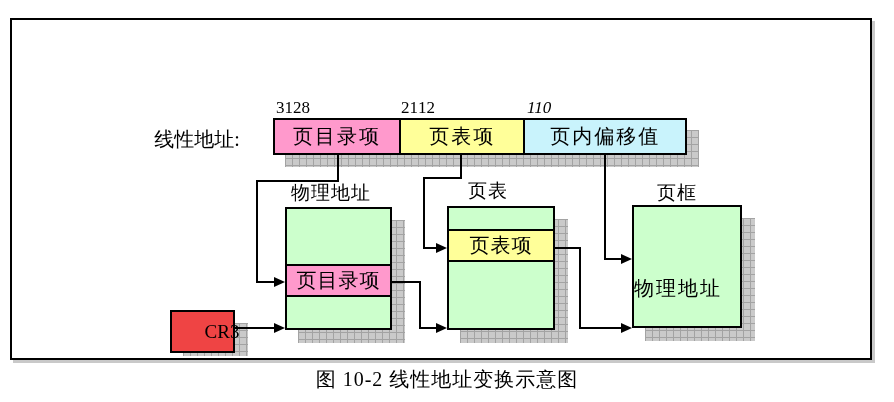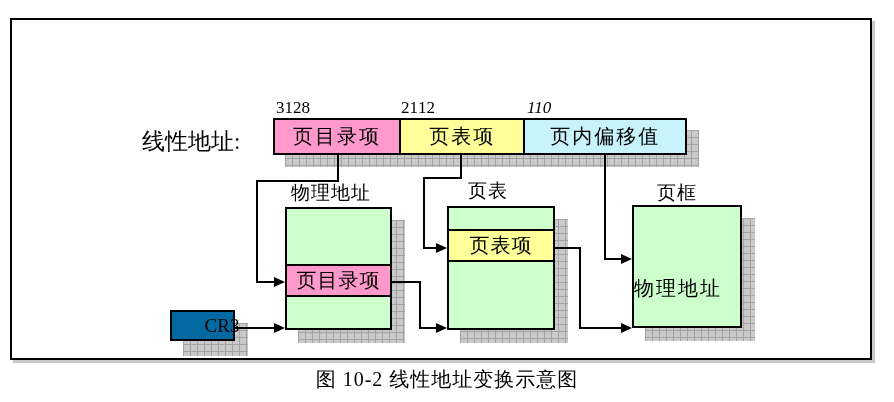--- a/index.html
+++ b/index.html
@@ -25,22 +25,22 @@
     border:2.5px solid #000;box-sizing:border-box;display:flex;
   }
   .seg{
     display:flex;align-items:center;justify-content:center;
     font-size:20px;letter-spacing:2px;box-sizing:border-box;height:100%;
   }
   .seg+.seg{border-left:2.5px solid #000;}
   .seg-0{width:30.2%;background:#ff99cc;}
   .seg-1{width:30.4%;background:#ffff99;}
   .seg-2{width:39.4%;background:#c9f3fc;}
-  .la-label{position:absolute;left:130px;top:106px;width:110px;text-align:left;
-    font-size:23px;z-index:3;}
+  .la-label{position:absolute;left:130px;top:106px;width:110px;text-align:center;
+    font-size:20px;z-index:3;}
   .bits{position:absolute;top:77px;height:21px;display:flex;z-index:3;
     justify-content:flex-start;font-size:17px;line-height:21px;
     padding:0 8px 0 3px;box-sizing:border-box;}
   .bits-0{left:261px;width:125px;}
   .bits-1{left:386px;width:126px;}
   .bits-2{left:512px;width:163px;font-style:italic;}
   
   .hline{position:absolute;height:2px;background:#000;z-index:2;}
   .vline{position:absolute;width:2px;background:#000;z-index:2;}
   .ah{position:absolute;width:0;height:0;z-index:4;
@@ -52,22 +52,22 @@
   .trow{position:absolute;left:0;right:0;box-sizing:border-box;height:33px;
     border-style:solid;border-color:#000;border-width:2.5px 0;
     display:flex;align-items:center;justify-content:center;
     font-size:20px;letter-spacing:1px;}
   .row-pink{background:#ff99cc;top:55px;}
   .row-yellow{background:#ffff99;top:21px;}
   .pf-text{position:absolute;left:0;right:0;top:68px;
     font-size:20px;letter-spacing:2px;}
   .tlabel{position:absolute;z-index:3;font-size:19px;letter-spacing:1px;}
   
-  .cr3{position:absolute;left:158px;top:290px;width:65px;height:31px;z-index:3;
-    background:#0369a1;border:2.5px solid #000;box-sizing:border-box;
+  .cr3{position:absolute;left:158px;top:290px;width:65px;height:43px;z-index:3;
+    background:#ef4444;border:2.5px solid #000;box-sizing:border-box;
     display:flex;align-items:center;justify-content:center;font-size:19px;padding-left:39px;}
   
   .caption{position:absolute;left:0;top:366px;width:894px;text-align:center;
     font-size:20px;font-weight:normal;letter-spacing:1px;}
 </style>
 </head>
 <body>
 
 <div class="canvas">
   <div class="frame">

